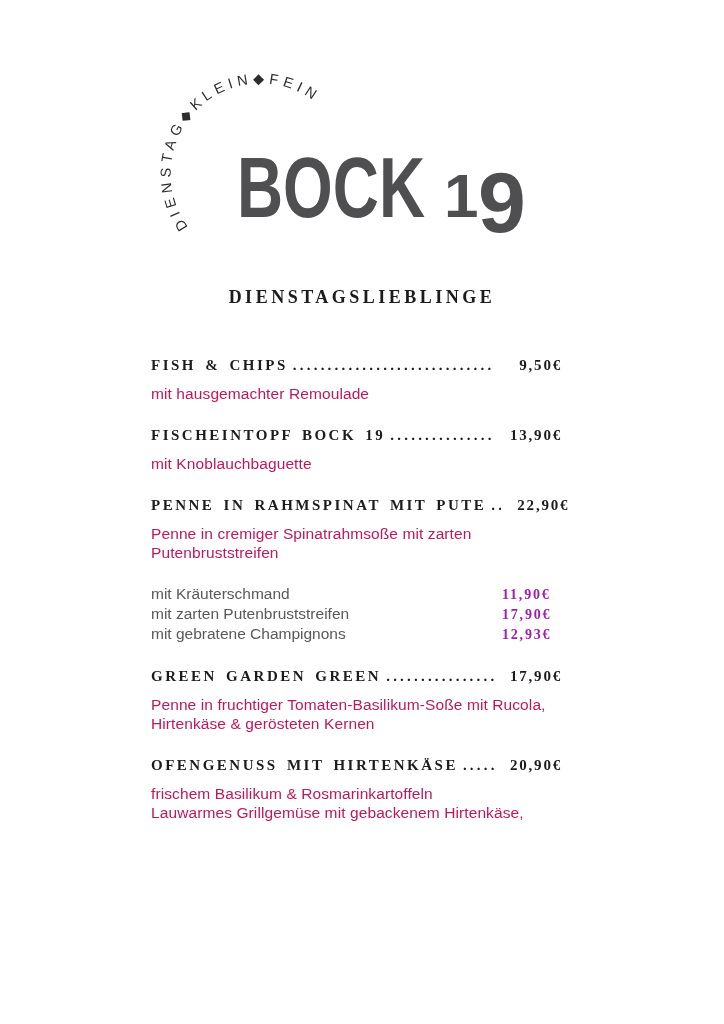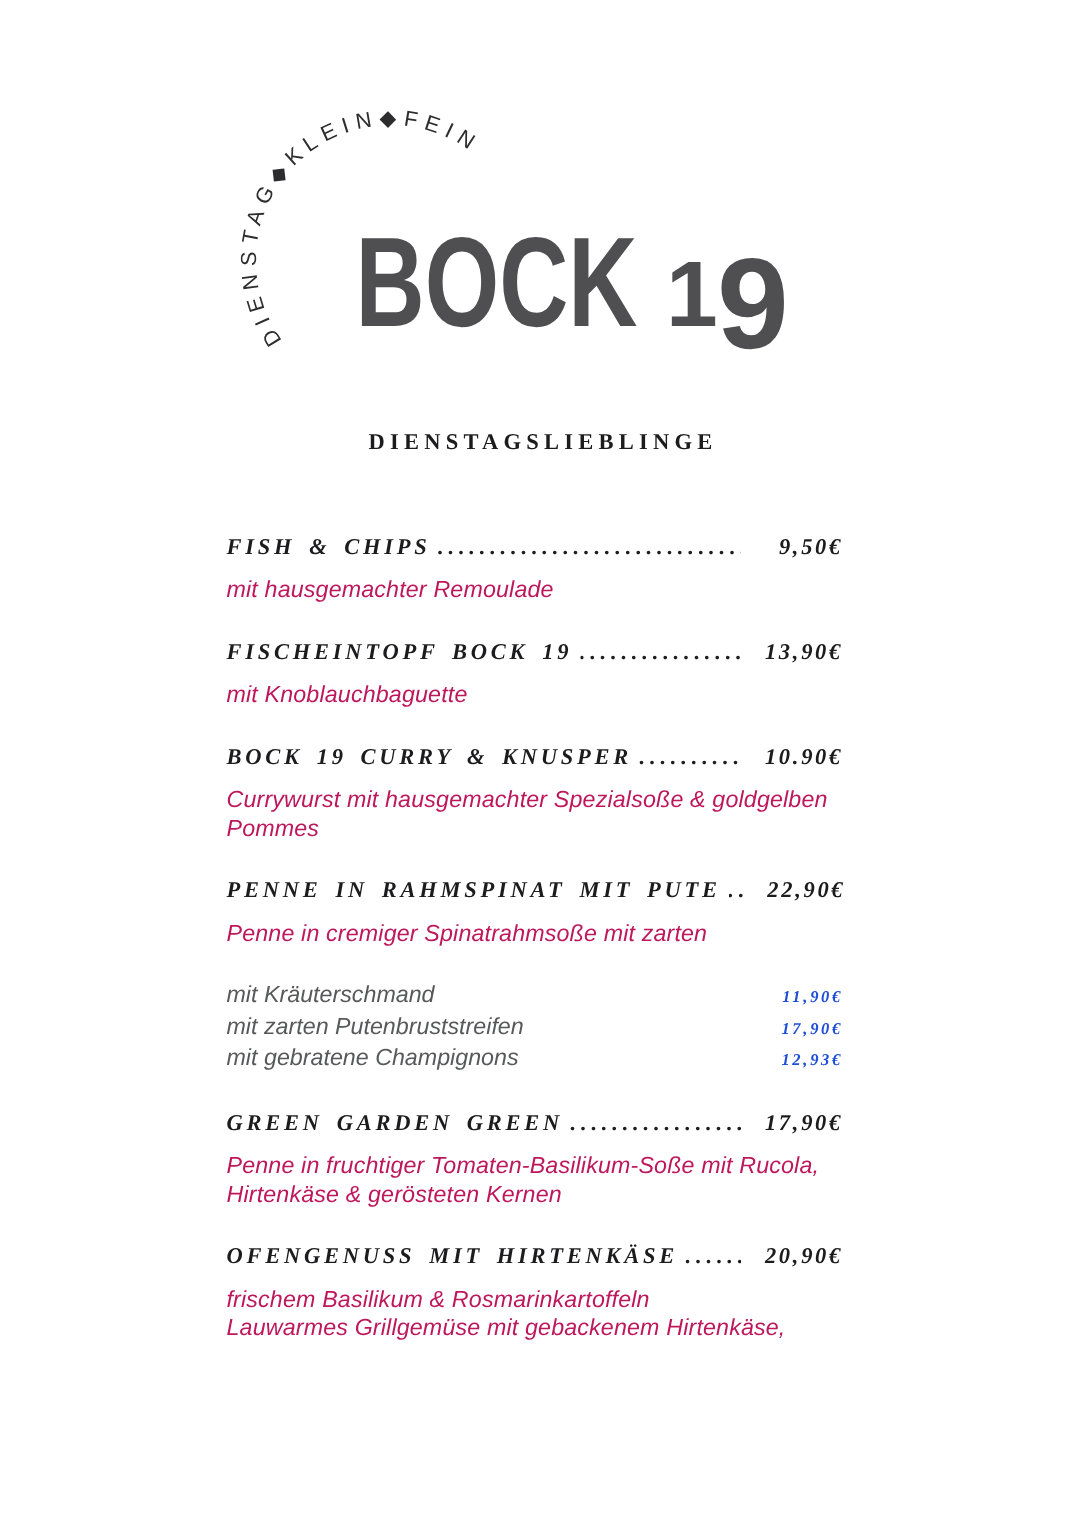--- a/index.html
+++ b/index.html
@@ -11,26 +11,26 @@
   }
 
   
   .logo-svg { position:absolute; left:150px; top:70px; width:410px; height:180px; }
 
   
   .heading {
     position:absolute; top:287px; left:0; width:724px;
     text-align:center;
     font-family:"Liberation Serif", serif;
-    font-weight:700; font-size:15px; letter-spacing:3.5px;
+    font-weight:700; font-size:18px; letter-spacing:3.5px;
     color:#1c1c1e;
   }
 
   
-  .menu { position:absolute; top:355px; left:151px; width:411px;font-style:italic; }
+  .menu { position:absolute; top:355px; left:151px; width:411px; }
   .menu-item { margin-bottom:22px; }
 
   .item-row { display:flex; align-items:baseline; }
   .item-name {
     font-family:"Liberation Serif", serif;
     font-weight:700; font-size:15px; letter-spacing:2.5px; word-spacing:3px;
     color:#1c1c1e; white-space:nowrap; line-height:20px;
   }
   .leader {
     flex:1 1 auto; overflow:hidden; white-space:nowrap;
@@ -53,24 +53,24 @@
   .desc-line {
     font-size:15.5px; line-height:19px; color:#be185d; letter-spacing:0.1px;
   }
 
   .item-options { margin-top:9px; }
   .option-row { display:flex; align-items:baseline;gap:16px; }
   .option-label {
     flex:1 1 auto; font-size:15.5px; line-height:19px; color:#58595b;
   }
   .option-price {
-    flex:0 0 auto; min-width:60px; text-align:right; white-space:nowrap;
+    flex:0 0 auto; min-width:60px; text-align:left; white-space:nowrap;
     font-family:"Liberation Serif", serif;
-    font-weight:700; font-size:11px; letter-spacing:1.8px;
-    color:#1d4ed8; line-height:19px;
+    font-weight:700; font-size:14px; letter-spacing:1.8px;
+    color:#a21caf; line-height:19px;
   }
 </style>
 </head>
 <body>
 
 <svg class="logo-svg" viewBox="150 70 410 180" xmlns="http://www.w3.org/2000/svg" aria-hidden="true">
   <defs>
     <path id="arcPath" d="M 188.2 226.9 A 90 90 0 1 1 336.9 125.7" fill="none"></path>
   </defs>
   <text font-family="Liberation Sans, sans-serif" font-size="14.5" letter-spacing="4.6" fill="#2d2d2f">
@@ -100,40 +100,30 @@
     <div class="item-row">
       <span class="item-name">FISCHEINTOPF BOCK 19</span>
       <span class="leader"></span>
       <span class="item-price">13,90€</span>
     </div>
     <div class="item-desc">
       <div class="desc-line">mit Knoblauchbaguette</div>
     </div>
   </div>
 
-  <div class="menu-item">
-    <div class="item-row">
-      <span class="item-name">BOCK 19 CURRY &amp; KNUSPER</span>
-      <span class="leader"></span>
-      <span class="item-price">10.90€</span>
-    </div>
-    <div class="item-desc">
-      <div class="desc-line">Currywurst mit hausgemachter Spezialsoße &amp; goldgelben</div>
-      <div class="desc-line">Pommes</div>
-    </div>
-  </div>
 
   <div class="menu-item">
     <div class="item-row">
       <span class="item-name">PENNE IN RAHMSPINAT MIT PUTE</span>
       <span class="leader"></span>
       <span class="item-price">22,90€</span>
     </div>
     <div class="item-desc">
       <div class="desc-line">Penne in cremiger Spinatrahmsoße mit zarten</div>
+      <div class="desc-line">Putenbruststreifen</div>
     </div>
   </div>
 
   <div class="menu-item">
     <div class="item-options">
       <div class="option-row">
         <span class="option-label">mit Kräuterschmand</span>
         <span class="option-price">11,90€</span>
       </div>
       <div class="option-row">

